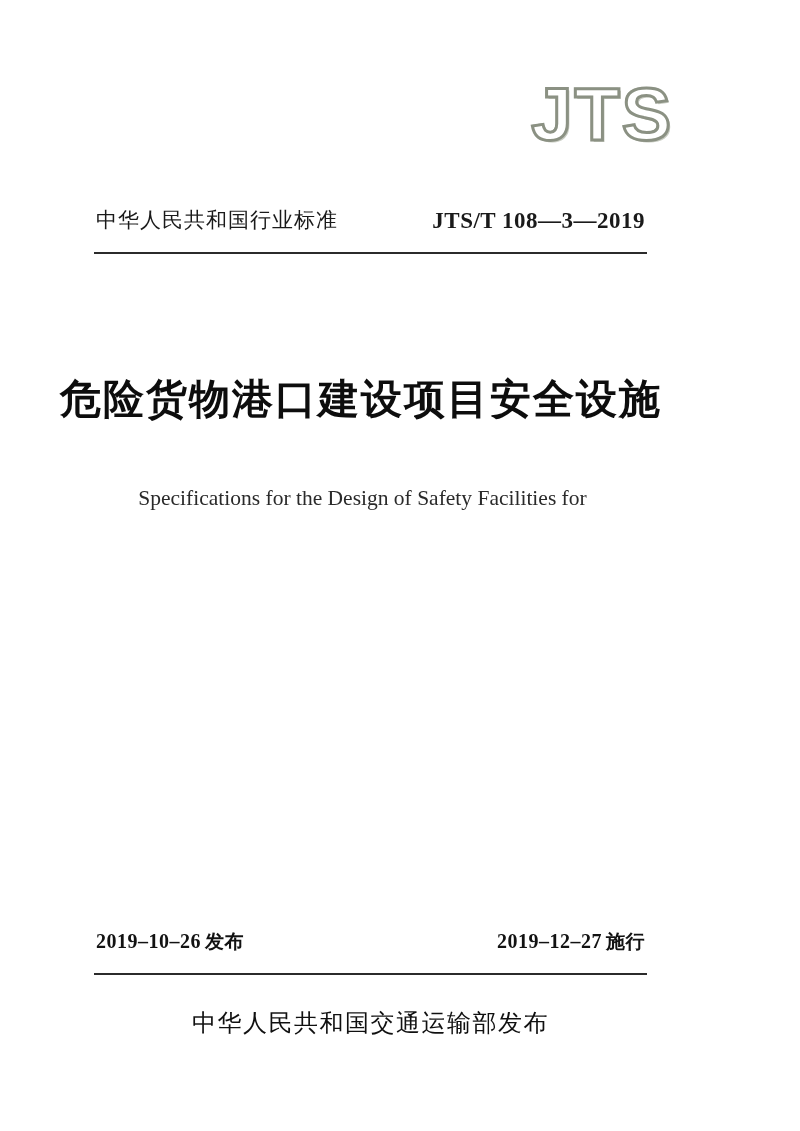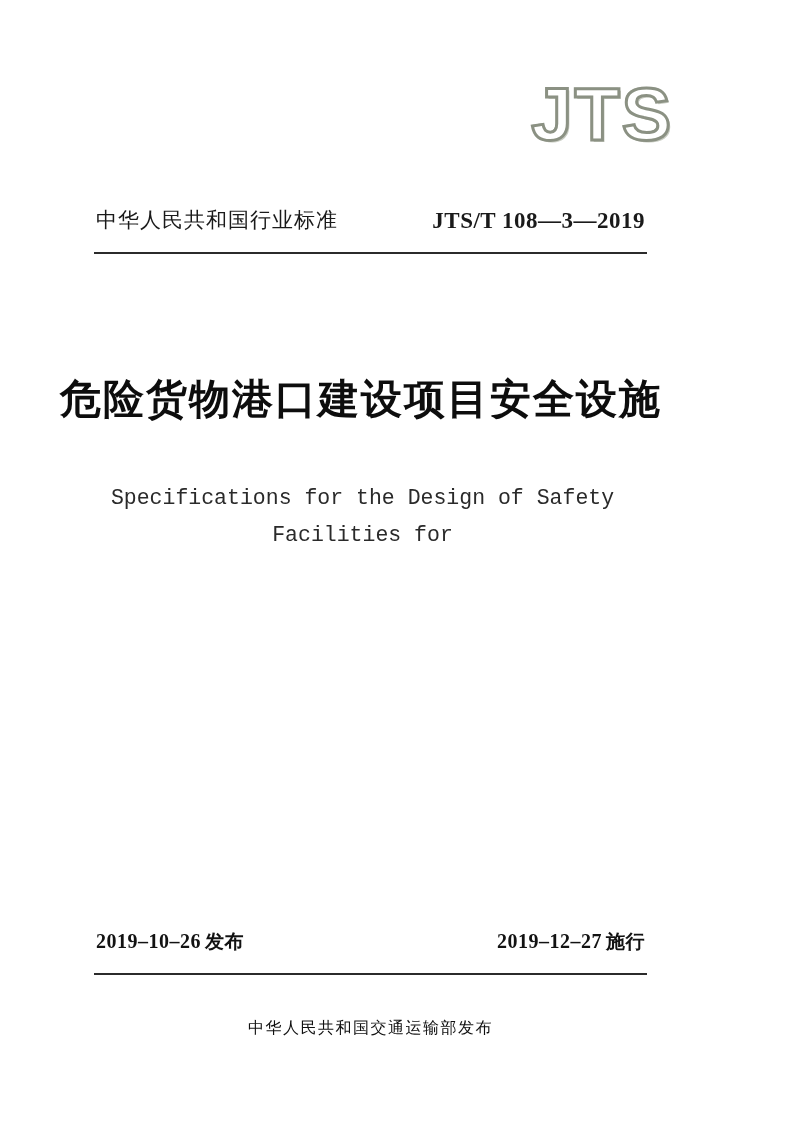--- a/index.html
+++ b/index.html
@@ -85,21 +85,21 @@
     display: block;
   }
 
   
   .title-en {
     position: absolute;
     top: 480px;
     left: 90px;
     right: 106px;
     text-align: center;
-    font-family: Liberation Mono, monospace;
+    font-family: Liberation Serif, serif;
     font-size: 21.5px;
     line-height: 1.7;
     color: #2a2a2a;
   }
   .title-en .line {
     display: block;
   }
 
   
   .dates-row {
@@ -135,21 +135,21 @@
     border-top: 2px solid #2b2b2b;
   }
 
   .publisher {
     position: absolute;
     bottom: 92px;
     left: 60px;
     right: 60px;
     text-align: center;
     font-family: "DejaVu Sans", "Liberation Sans", sans-serif;
-    font-size: 16px;
+    font-size: 24px;
     color: #101010;
     letter-spacing: 1.5px;
   }
 </style>
 </head>
 <body>
 
 <div class="page">
 
   <div class="logo">JTS</div>

